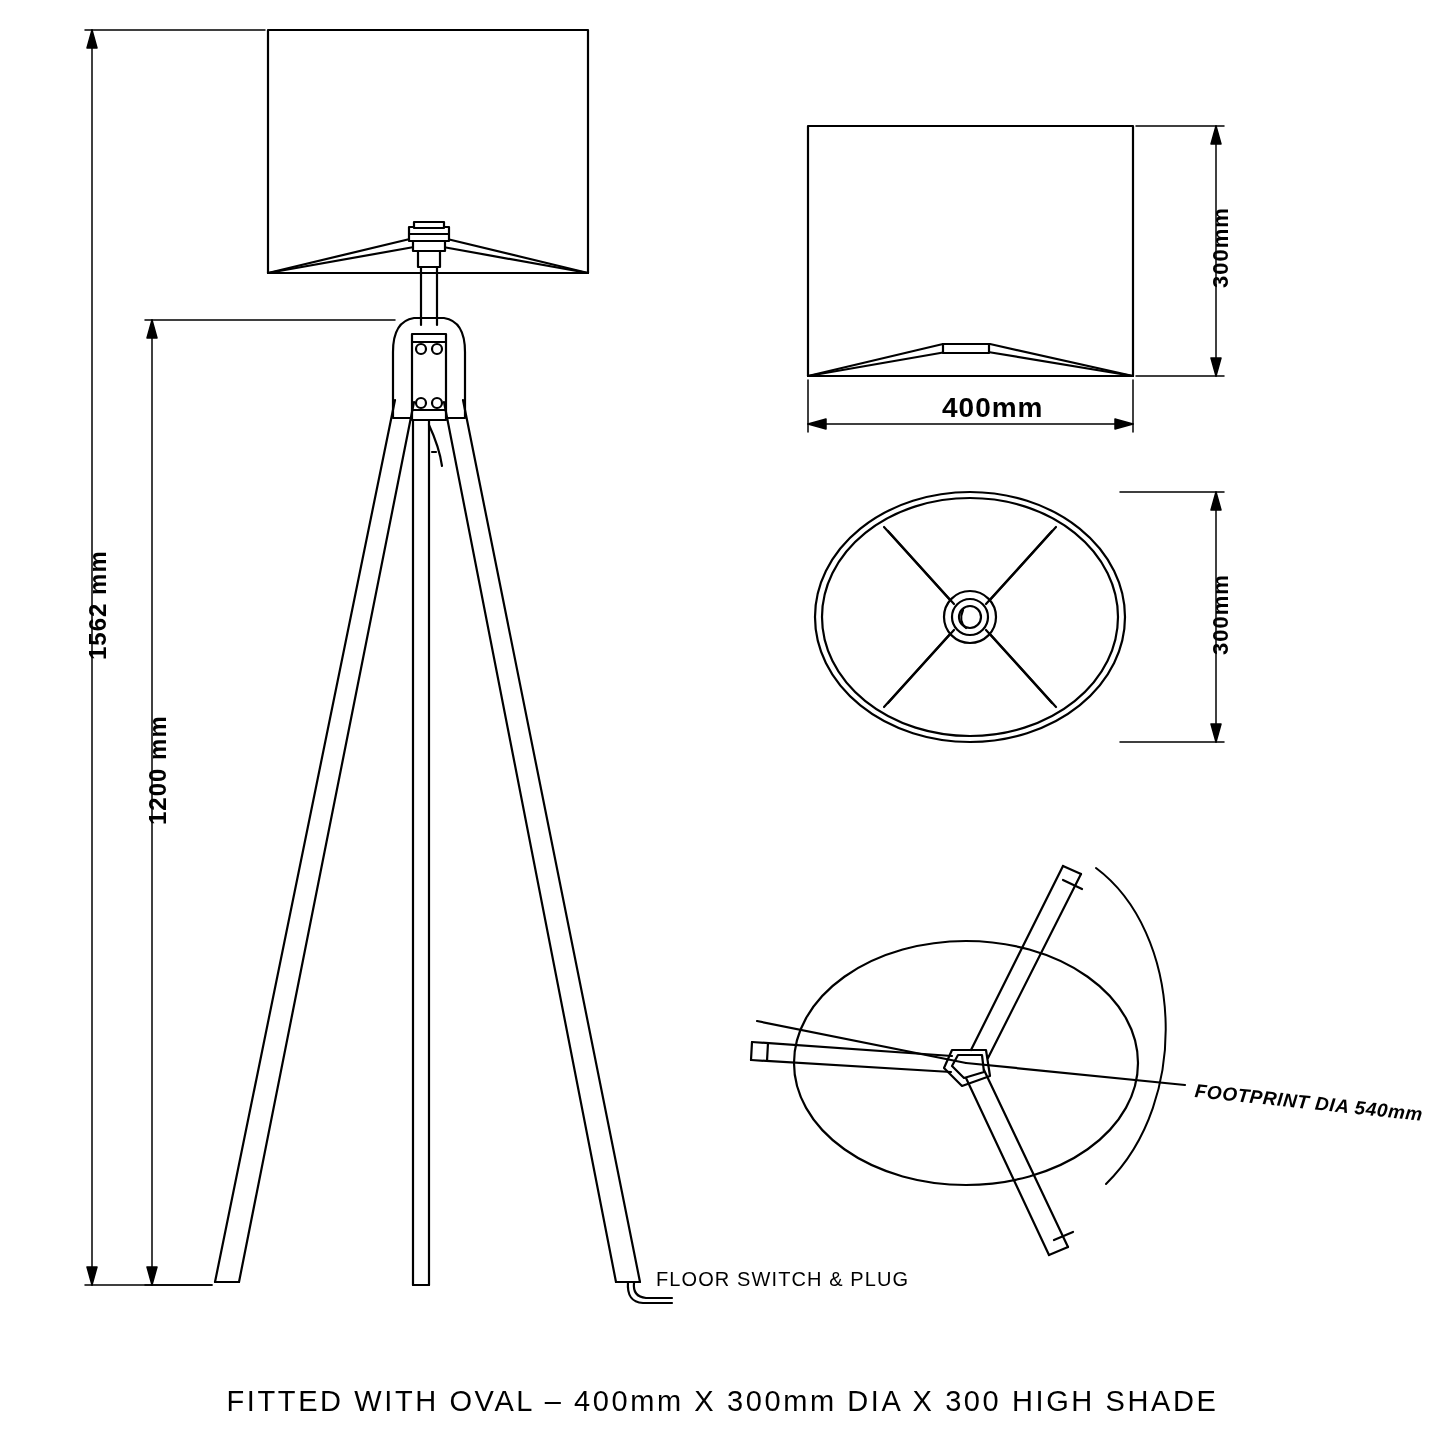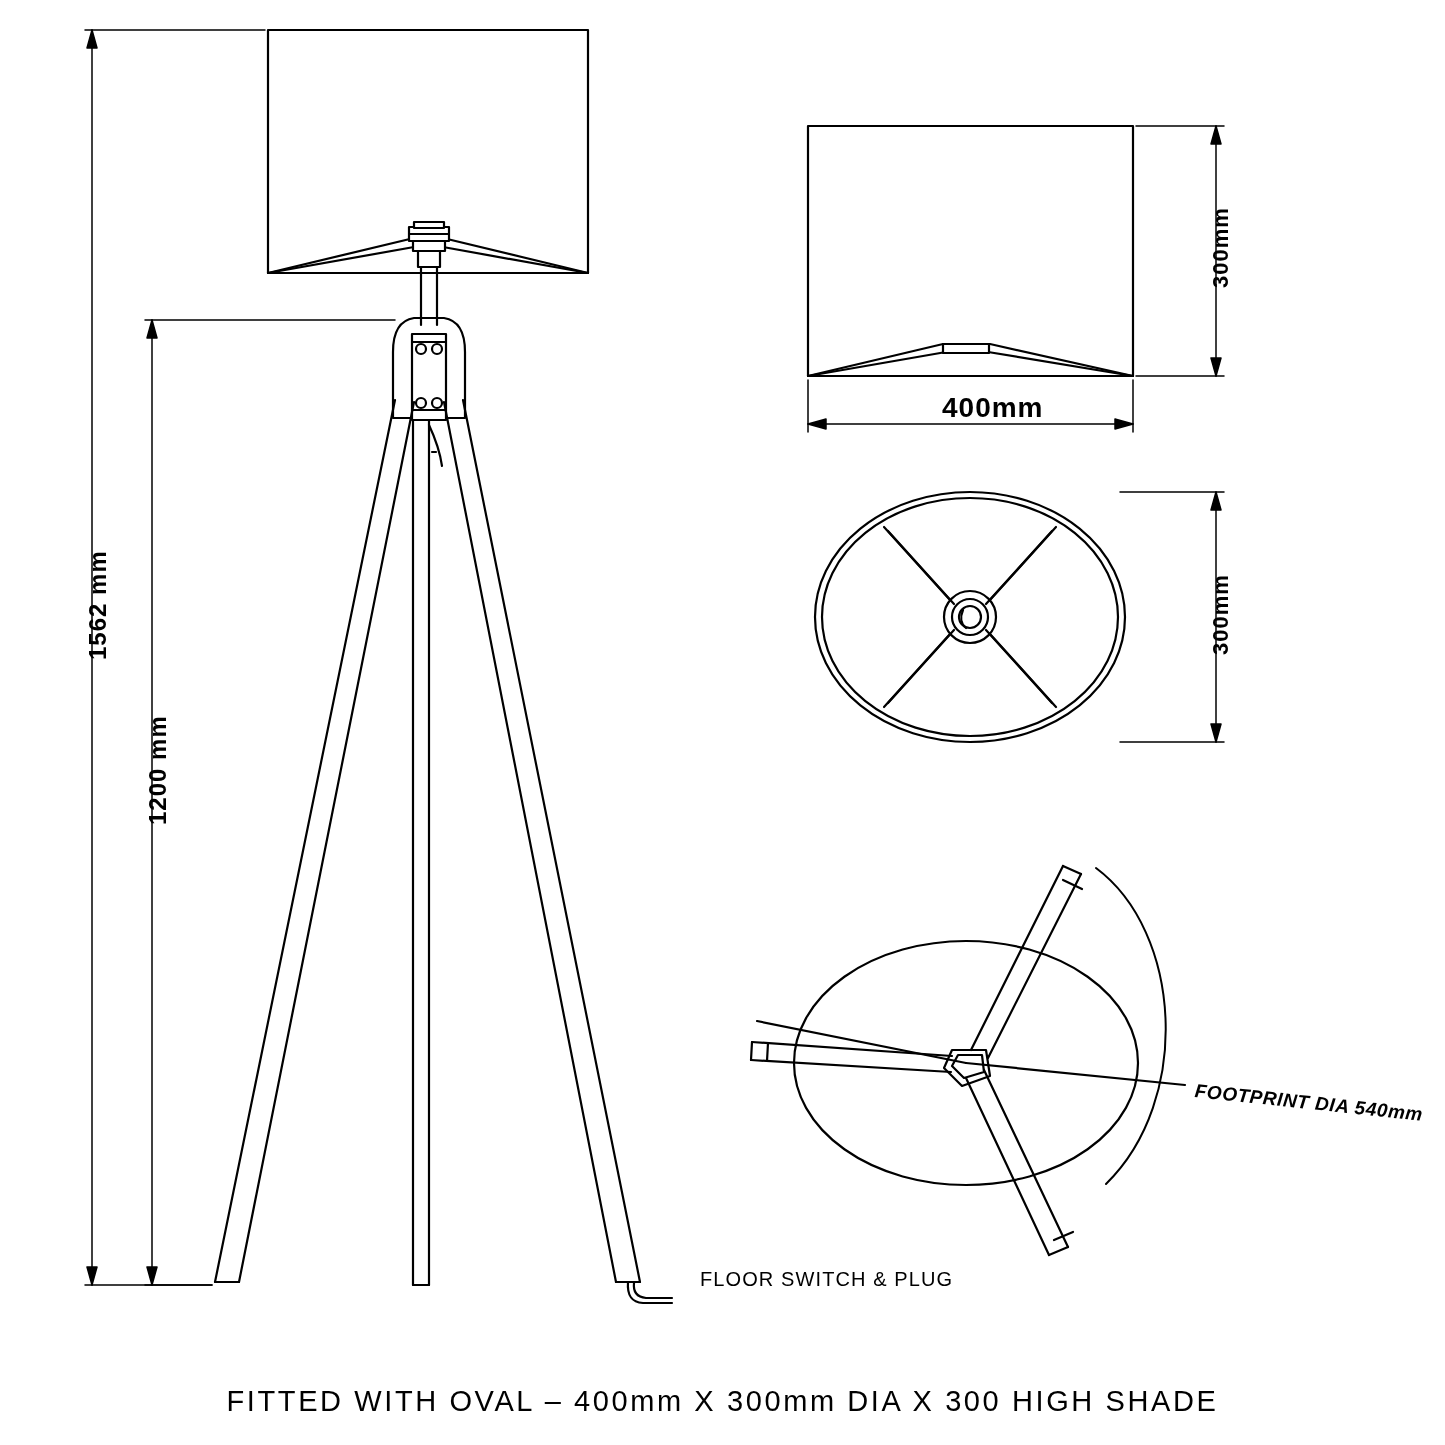--- a/index.html
+++ b/index.html
@@ -217,17 +217,17 @@
   <div class="dimlabel vert" style="left:144px; top:825px; font-size:24px; font-weight:bold; letter-spacing:1px;">1200 mm</div>
 
   <div class="dimlabel vert" style="left:1208px; top:288px; font-size:22px; font-weight:bold; letter-spacing:1px;">300mm</div>
 
   <div class="dimlabel" style="left:942px; top:392px; font-size:28px; font-weight:bold; letter-spacing:1px;">400mm</div>
 
   <div class="dimlabel vert" style="left:1208px; top:655px; font-size:22px; font-weight:bold; letter-spacing:1px;">300mm</div>
 
   <div class="note note-italic" style="left:1196px; top:1080px; transform-origin:0 0; transform:rotate(6deg);">FOOTPRINT DIA 540mm</div>
 
-  <div class="note" style="left:700px; top:1268px;">FLOOR SWITCH &amp; PLUG</div>
+  <div class="note" style="left:656px; top:1268px;">FLOOR SWITCH &amp; PLUG</div>
 
   <div class="caption" style="top:1385px;">FITTED WITH OVAL – 400mm X 300mm DIA X 300 HIGH SHADE</div>
 
 </div>
 
 </body></html>

